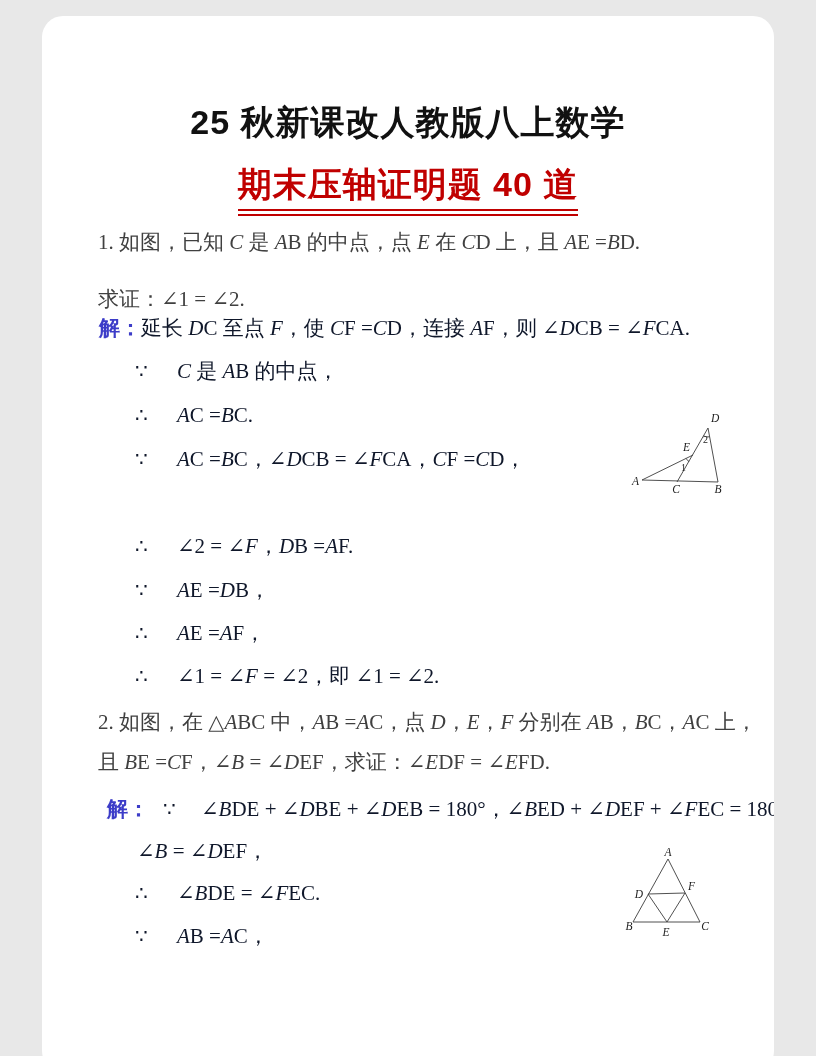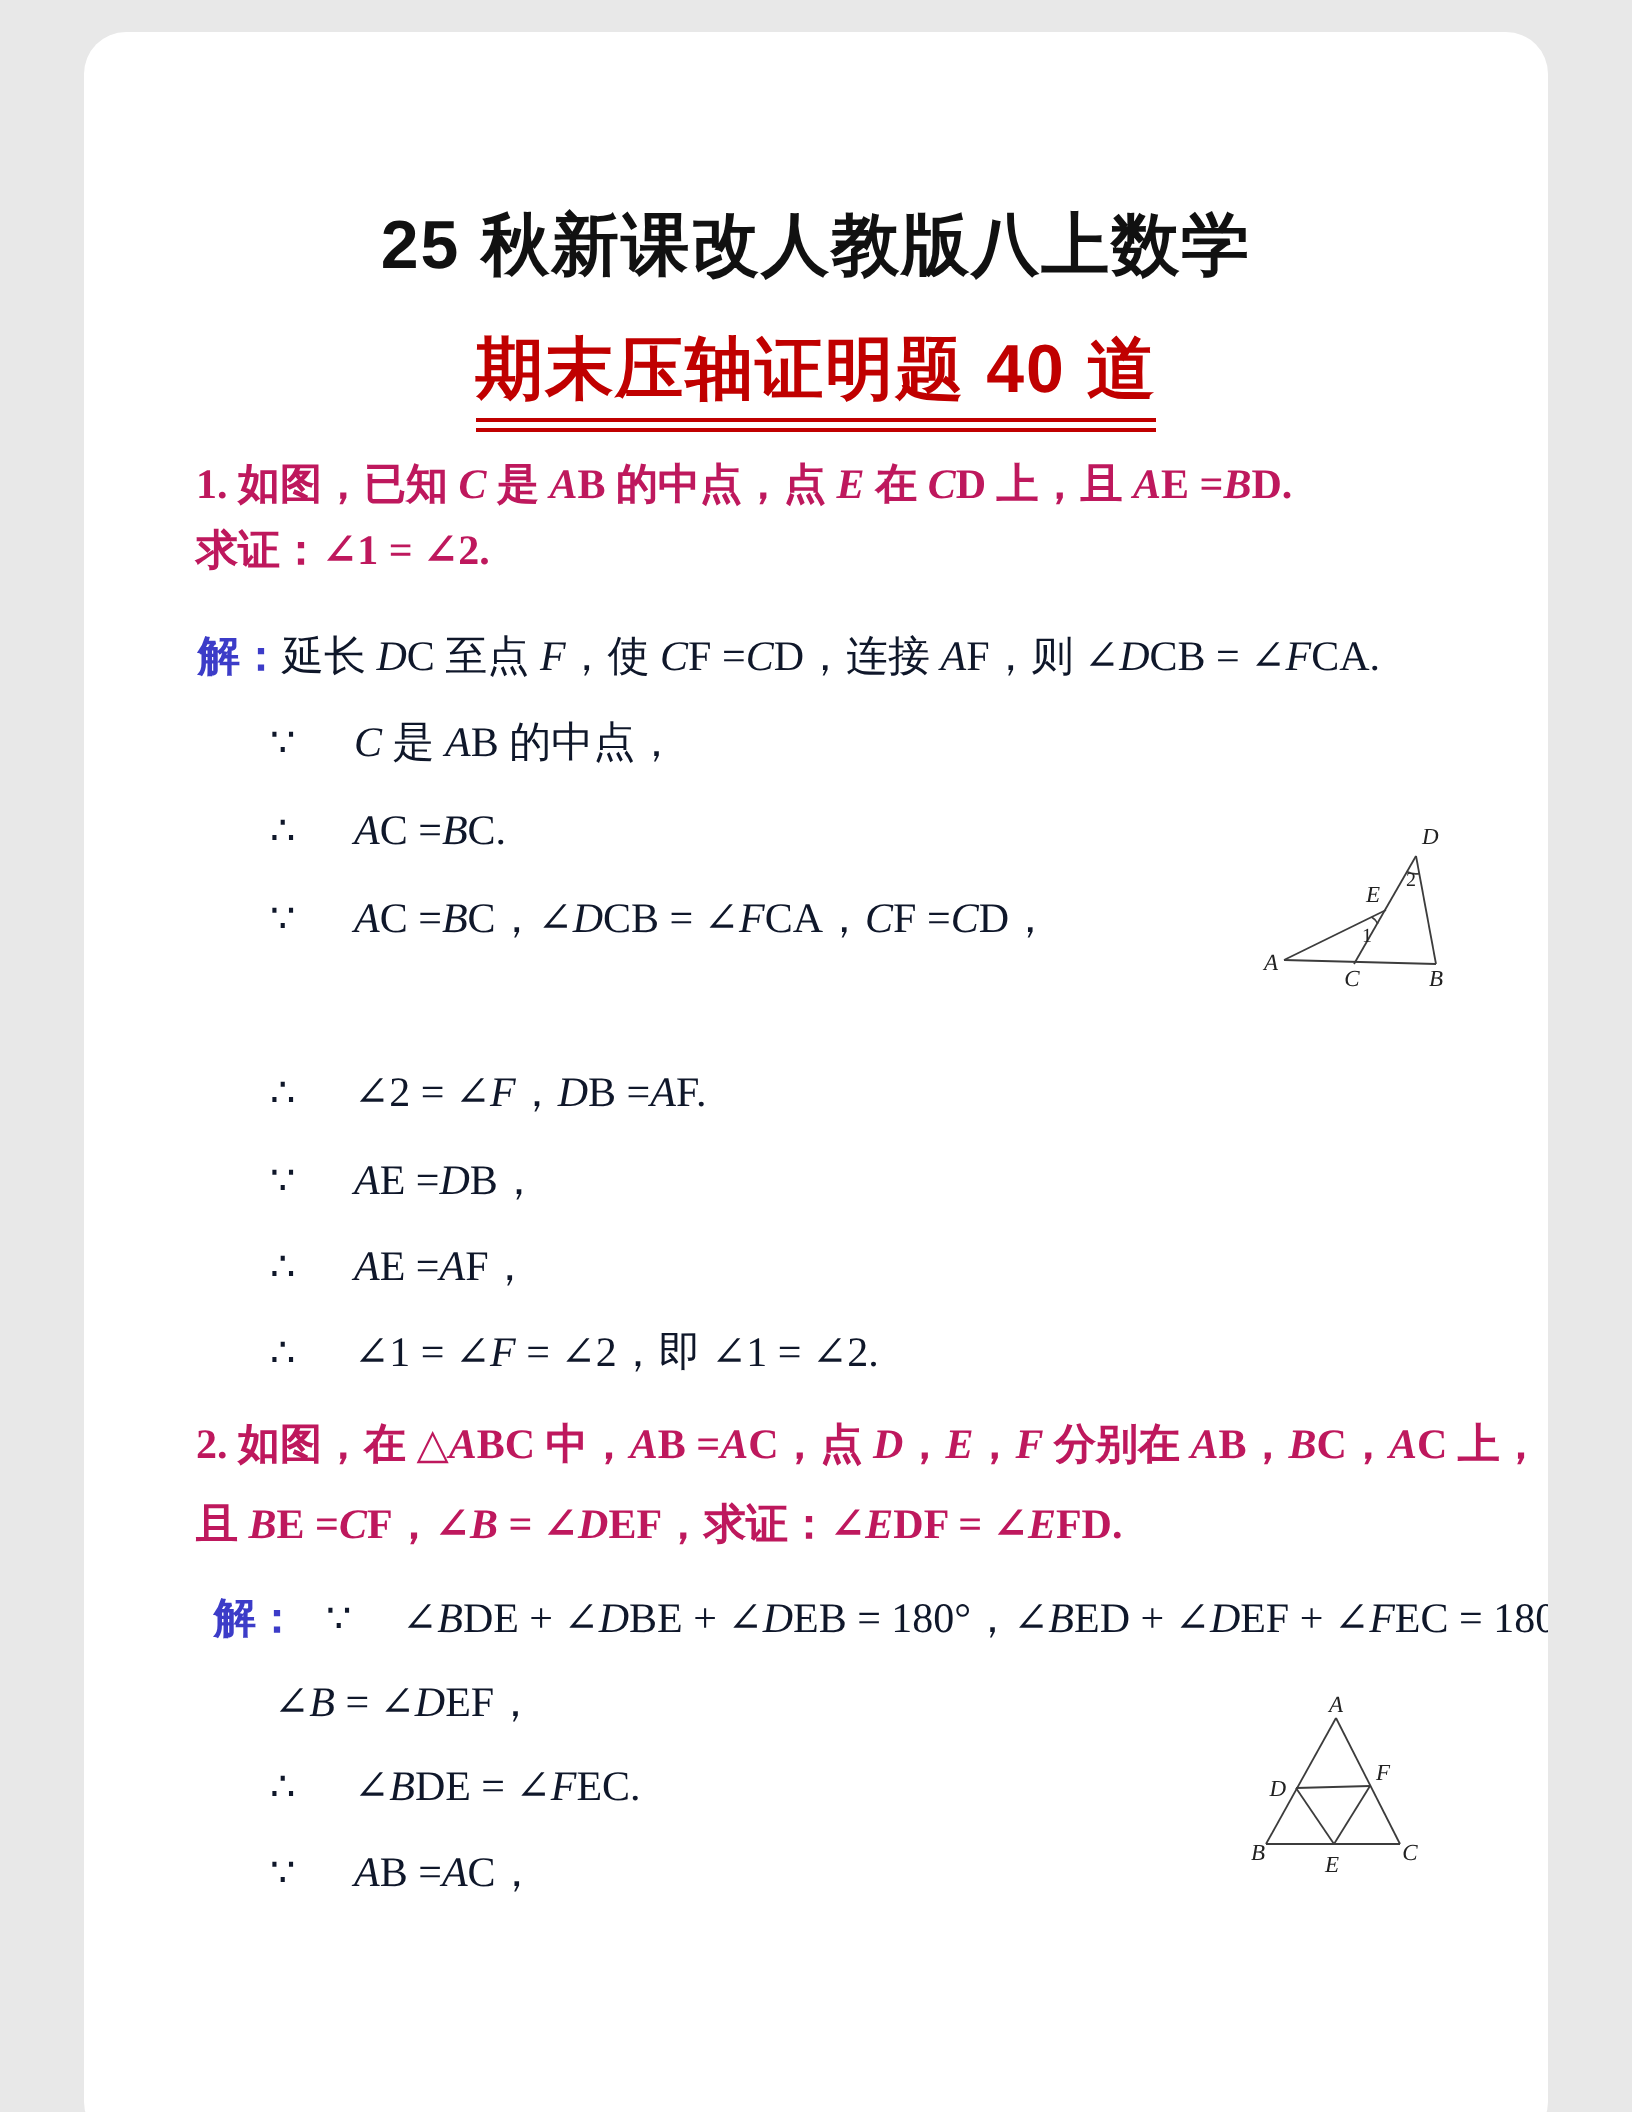--- a/index.html
+++ b/index.html
@@ -14,21 +14,21 @@
     font-family:"Liberation Sans","DejaVu Sans",sans-serif;letter-spacing:1px;
     white-space:nowrap;
   }
   .subtitle-wrap{position:absolute;top:146px;left:0;width:100%;text-align:center;}
   .subtitle{
     display:inline-block;font-size:34px;font-weight:bold;color:#c00000;
     font-family:"Liberation Sans","DejaVu Sans",sans-serif;letter-spacing:1px;
     border-bottom:7px double #c00000;padding-bottom:1px;white-space:nowrap;
   }
   .line{position:absolute;font-size:21px;line-height:26px;white-space:nowrap;}
-  .black{color:#be185d;font-weight:bold;}
+  .black{color:#404040;}
   .red{color:#0f172a;}
   .sol-label{color:#3c3cc8;font-weight:bold;}
   .marker{display:inline-block;width:42px;font-size:20px;}
   .marker2{display:inline-block;width:38px;margin-left:14px;font-size:20px;}
   .fig{position:absolute;}
   .fig line, .fig path{stroke:#3c3c3c;stroke-width:0.9;fill:none;}
   .fig text{font-family:"Liberation Serif","DejaVu Serif",serif;
     font-size:11.5px;font-style:italic;fill:#222;}
   .fig text.num{font-size:10px;font-style:normal;}
   i{font-style:italic;}
@@ -39,21 +39,21 @@
 <div class="page">
 
   <div class="title">25 秋新课改人教版八上数学</div>
   <div class="subtitle-wrap">
     <span class="subtitle">期末压轴证明题 40 道</span>
   </div>
 
   <div class="line black" style="top:213px;left:56px">
     <span>1. 如图，已知 <i>C</i> 是 <i>A</i>B 的中点，点 <i>E</i> 在 <i>C</i>D 上，且 <i>A</i>E =<i>B</i>D.</span>
   </div>
-  <div class="line black" style="top:246px;left:56px">
+  <div class="line black" style="top:270px;left:56px">
     <span>求证：∠1 = ∠2.</span>
   </div>
   <div class="line" style="top:299px;left:57px">
     <span class="sol-label">解：</span><span class="red">延长 <i>D</i>C 至点 <i>F</i>，使 <i>C</i>F =<i>C</i>D，连接 <i>A</i>F，则 ∠<i>D</i>CB = ∠<i>F</i>CA.</span>
   </div>
 
   <div class="line red" style="top:342px;left:93px">
     <span class="marker">∵</span><span><i>C</i> 是 <i>A</i>B 的中点，</span>
   </div>
   <div class="line red" style="top:386px;left:93px">

